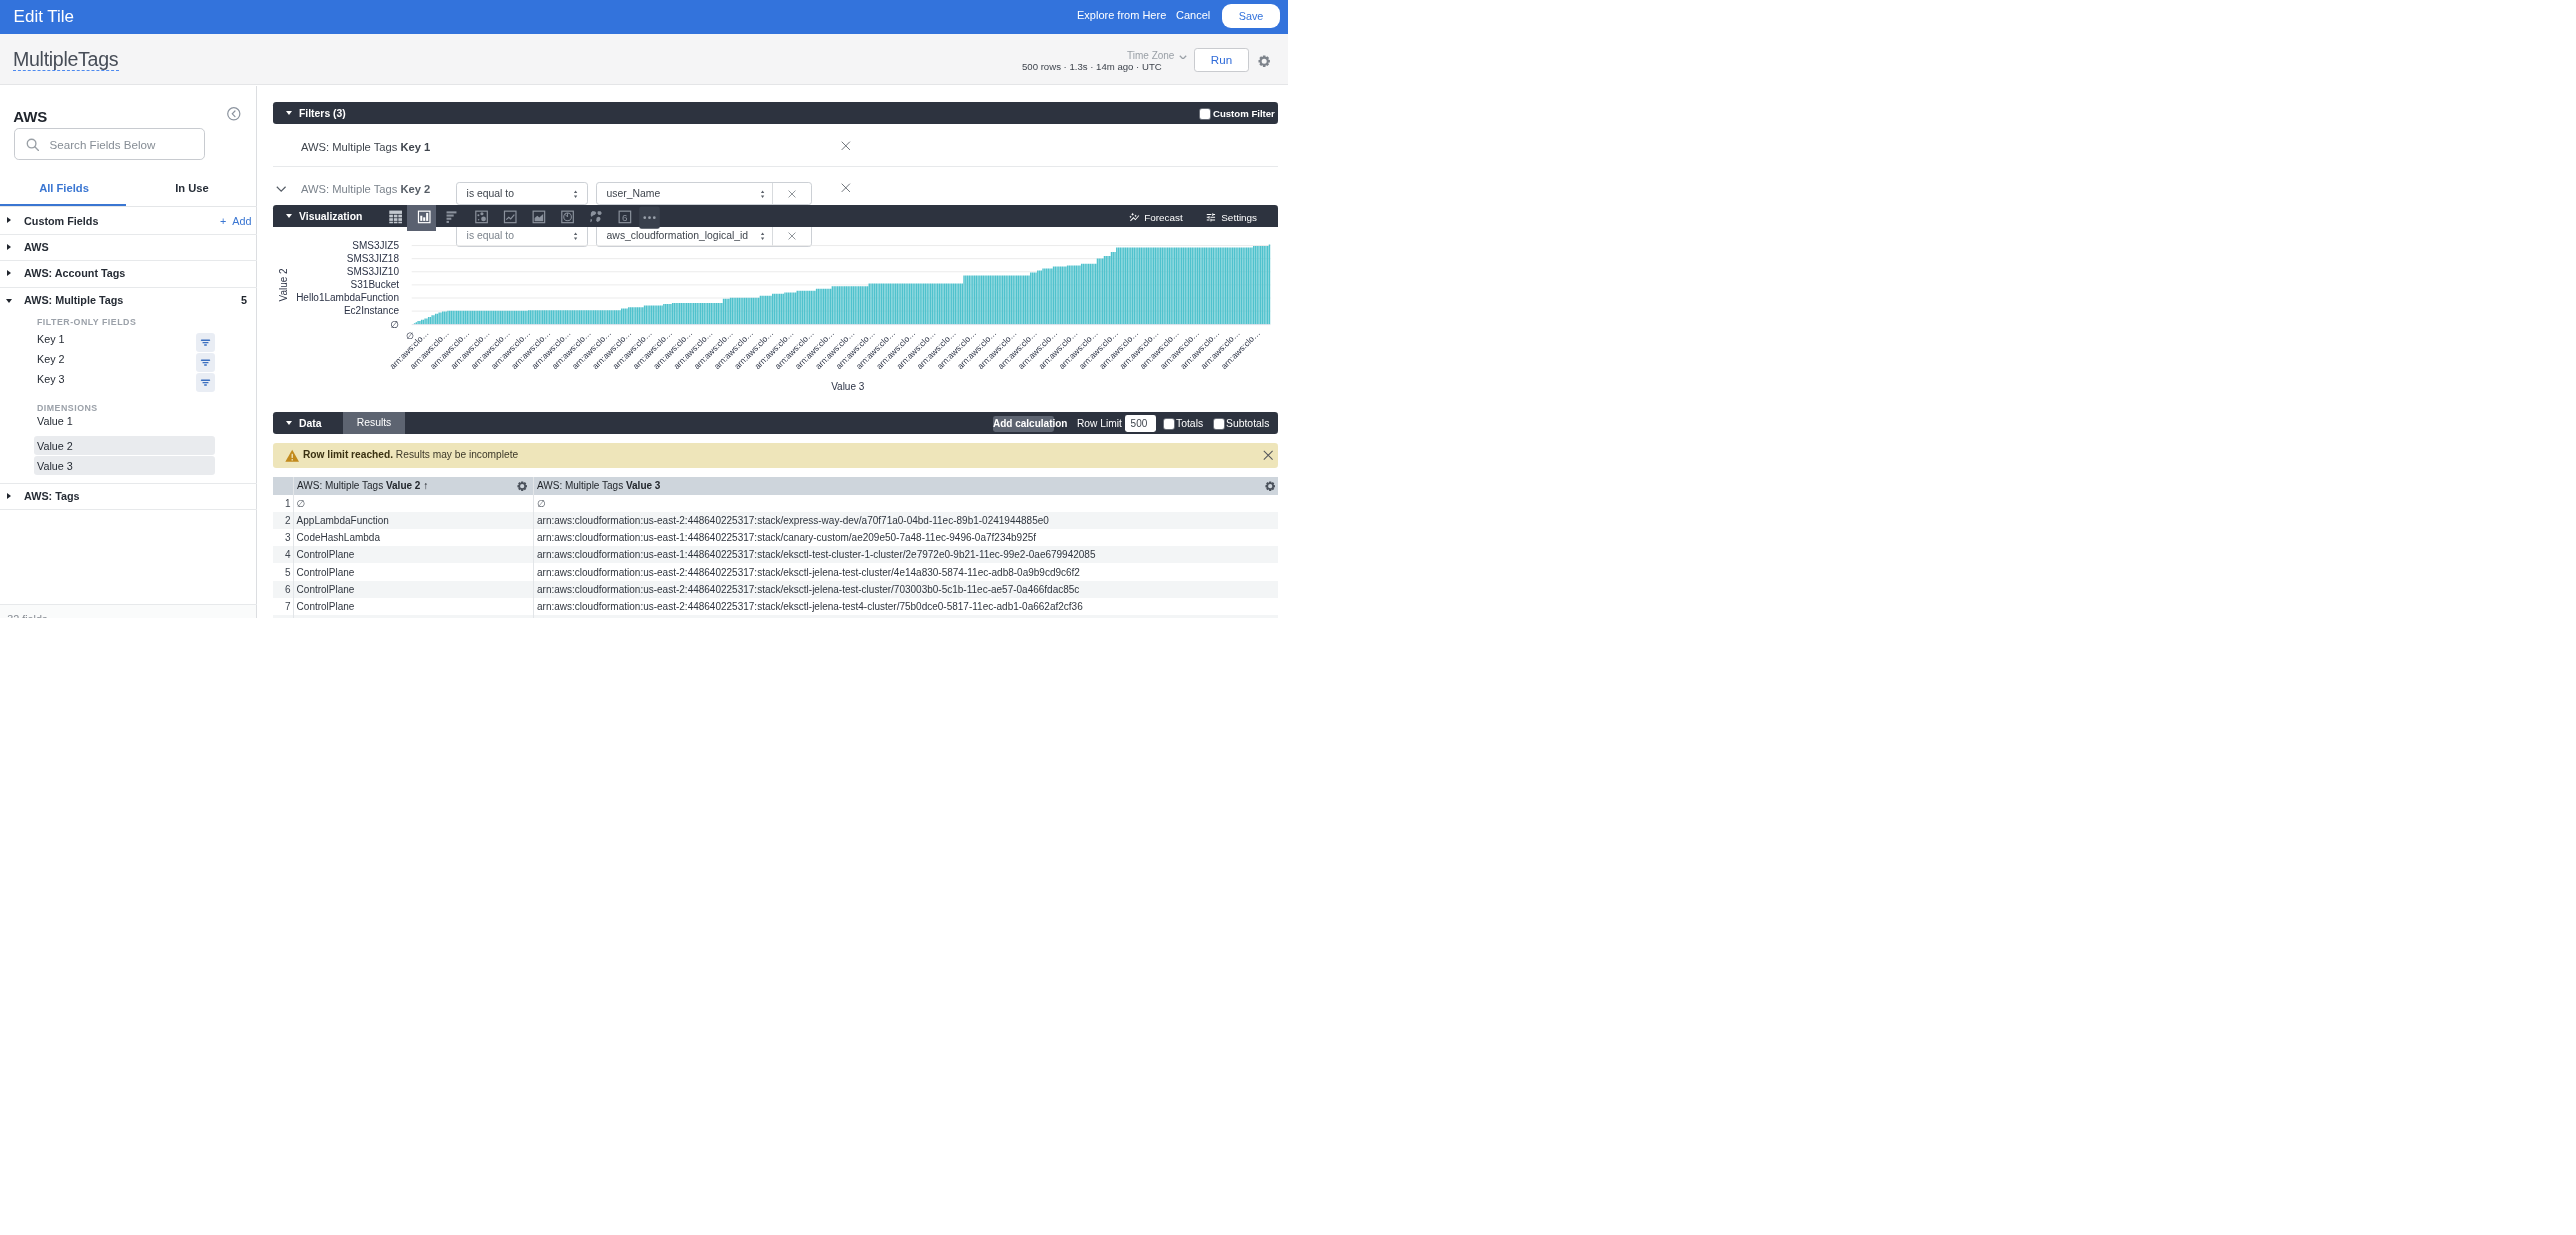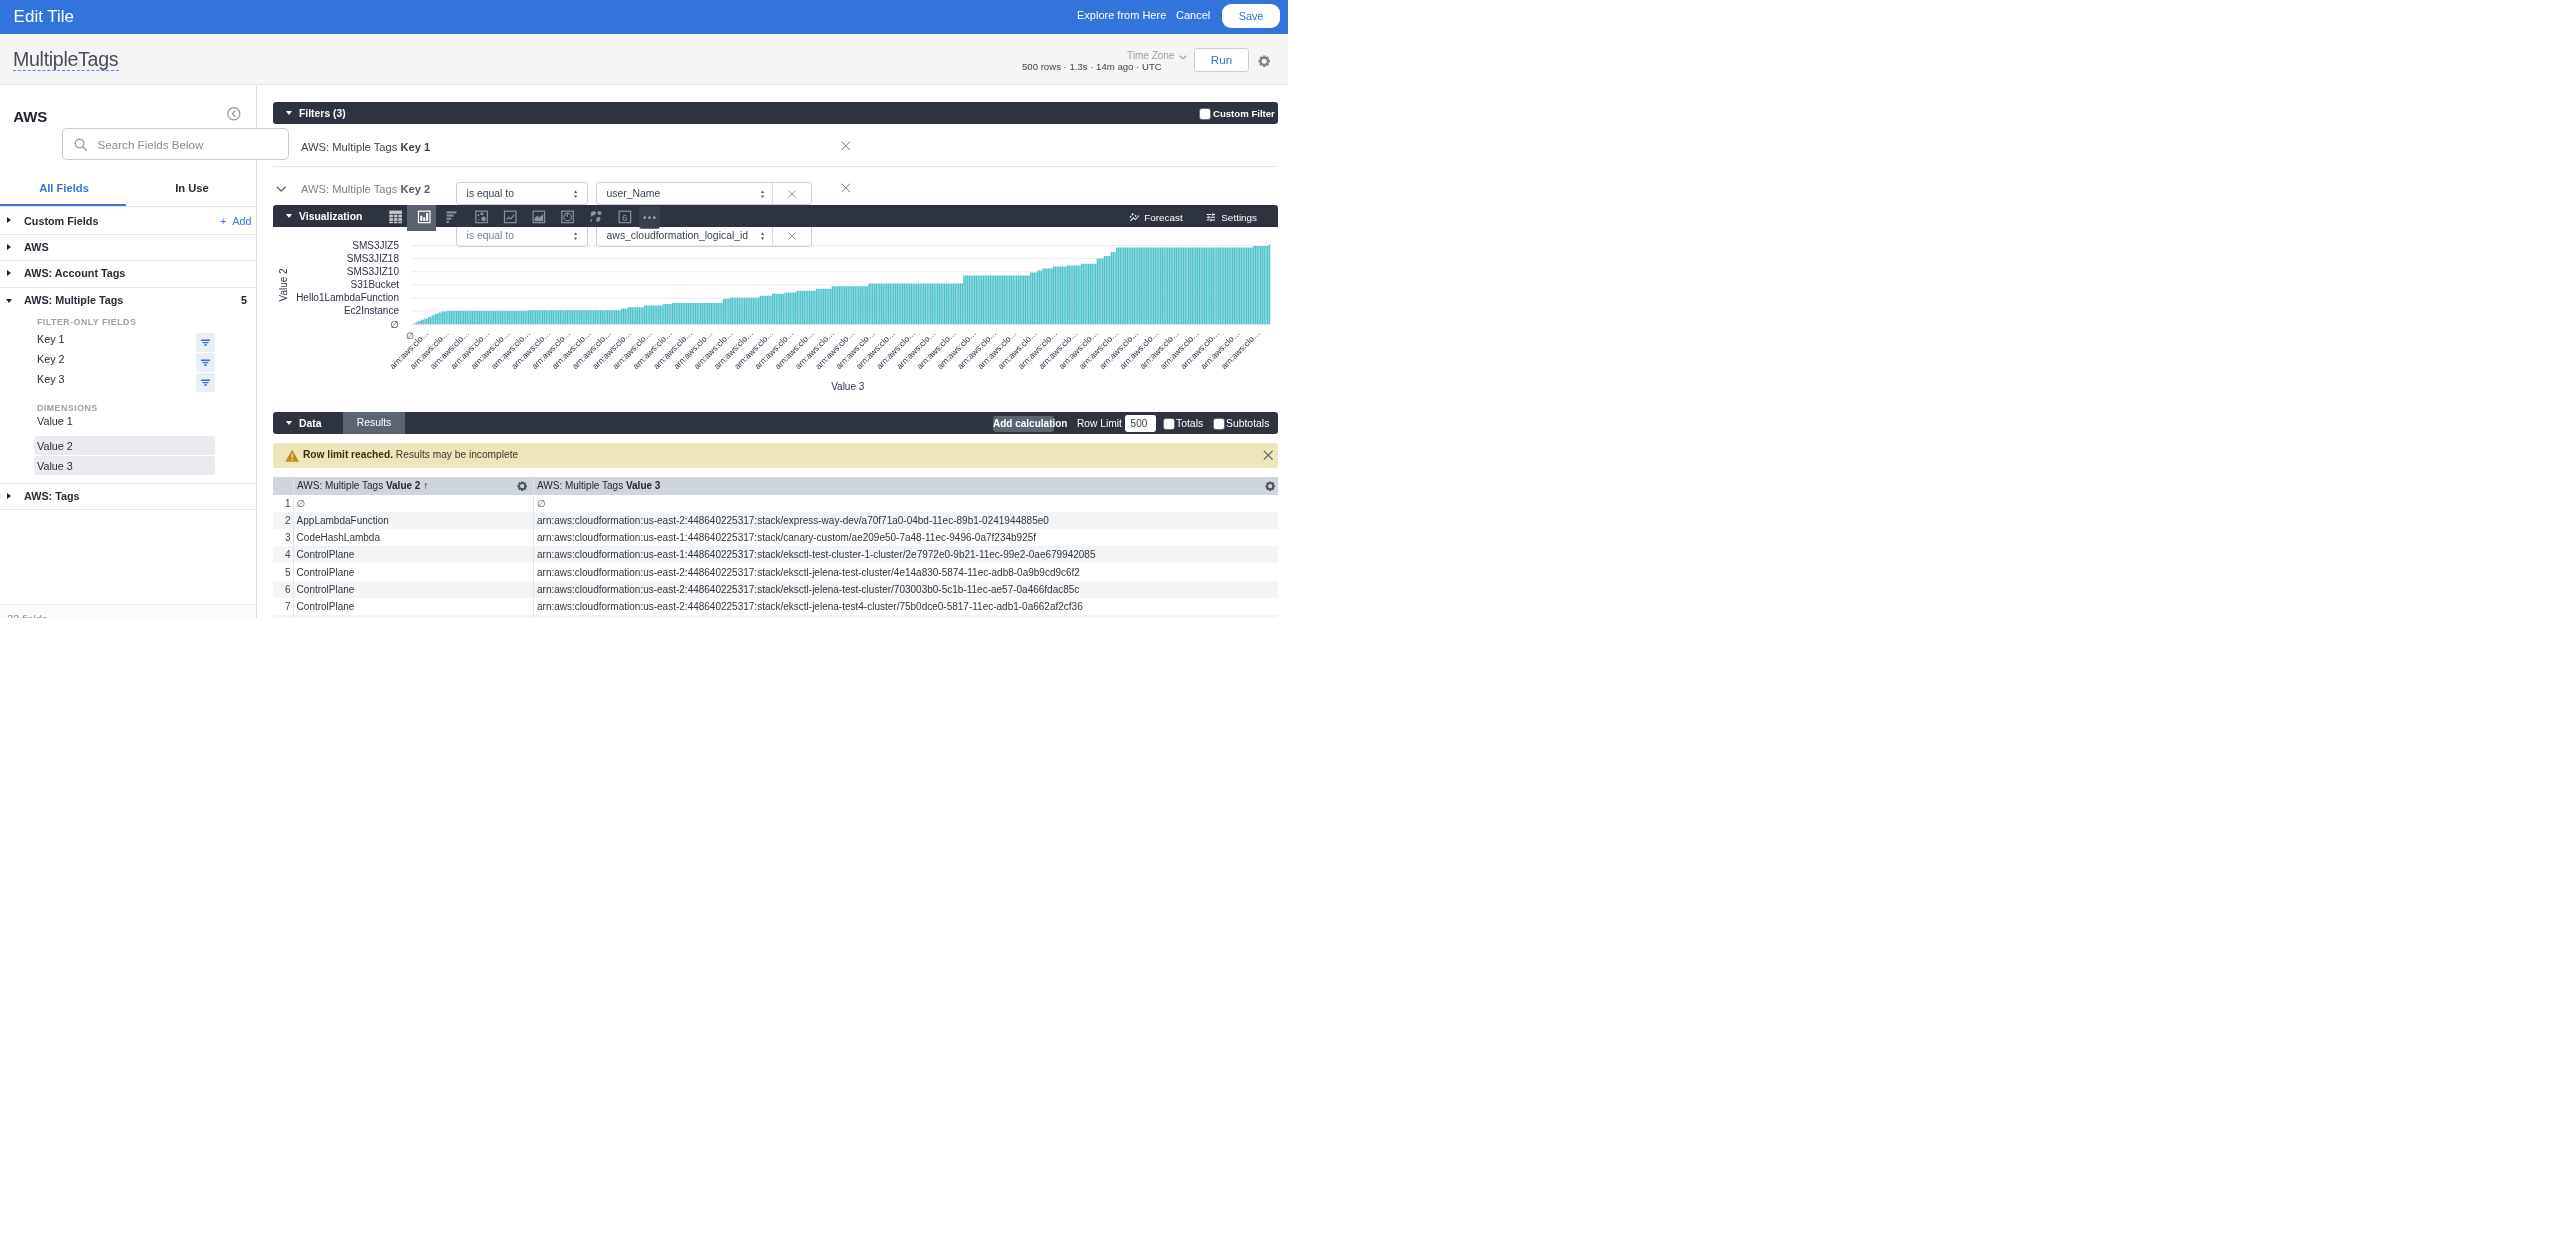--- a/index.html
+++ b/index.html
@@ -20,22 +20,22 @@
   #tname-underline { position:absolute; left:13px; top:36px; width:106px; border-top:1.2px dashed #4d8af0; }
   #stats { position:absolute; left:1022px; top:27px; font-size:9.6px; color:#3e444d; }
   #tz { position:absolute; left:1127px; top:16.4px; white-space:nowrap; font-size:10px; color:#9aa0a7; }
   #runbtn { position:absolute; left:1194px; top:14px; width:55px; height:24px; background:#fff;
             border:0.8px solid #c9cbcf; border-radius:3.2px; color:#2f6bd9; font-size:11.6px;
             text-align:center; line-height:22.4px; }
   
   #sidebar { position:absolute; left:0; top:86px; width:257px; height:532px; background:#fff;
              border-right:0.8px solid #dcdee1; }
   #aws-h { position:absolute; left:13.2px; top:22px; font-size:15px; font-weight:700; color:#20252d; }
-  #searchbox { position:absolute; left:13.6px; top:42px; width:227px; height:32px; border:1.1px solid #c8cbd0;
-               border-radius:4.8px; background:#fff;margin-left:48px; }
+  #searchbox { position:absolute; left:13.6px; top:42px; width:191px; height:32px; border:1.1px solid #c8cbd0;
+               border-radius:4.8px; background:#fff; }
   #searchbox .ph { position:absolute; left:35px; top:8.8px; font-size:11.6px; color:#868d95; }
   .tab { position:absolute; top:96px; width:128px; text-align:center; font-size:11.2px; }
   #tab-underline { position:absolute; left:0; top:118px; width:126px; height:2.4px; background:#3a76d2; }
   #tabline { position:absolute; left:0; top:120px; width:257px; border-top:0.8px solid #e4e6e8; }
   .srow { position:absolute; left:0; width:256px; }
   .caret-r { position:absolute; left:7.2px; width:0; height:0; border-left:4px solid #20252d;
              border-top:3.2px solid transparent; border-bottom:3.2px solid transparent; }
   .caret-d { position:absolute; left:5.6px; width:0; height:0; border-top:4px solid #20252d;
              border-left:3.2px solid transparent; border-right:3.2px solid transparent; }
   .gname { position:absolute; left:24px; font-size:10.8px; font-weight:700; color:#262c35; }

